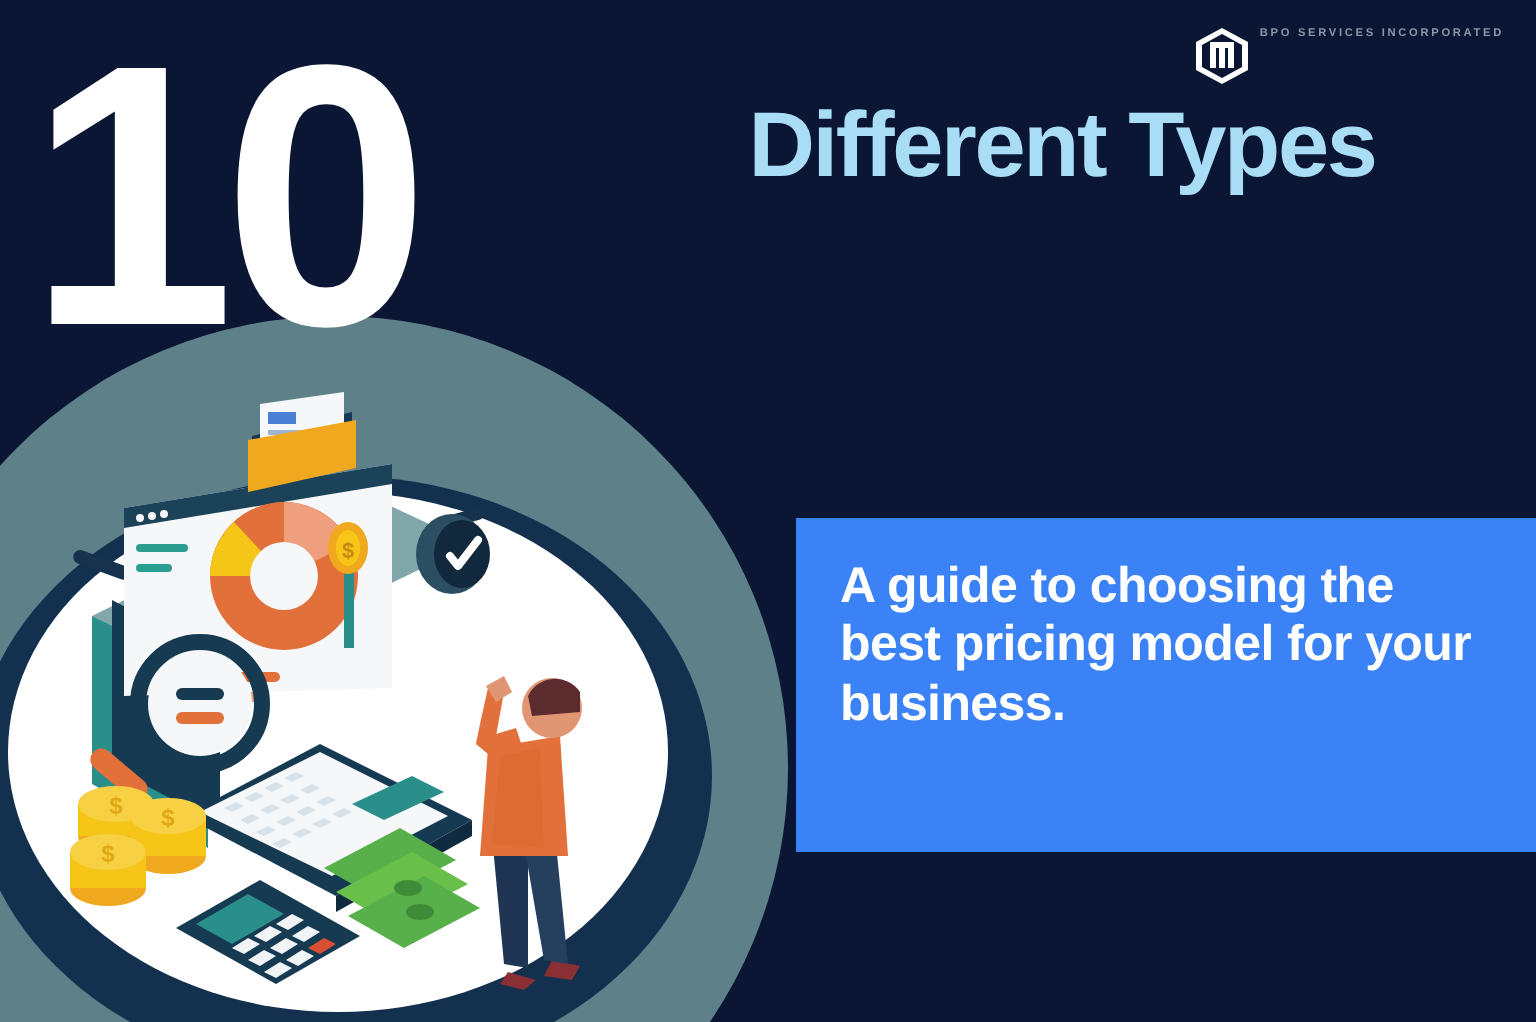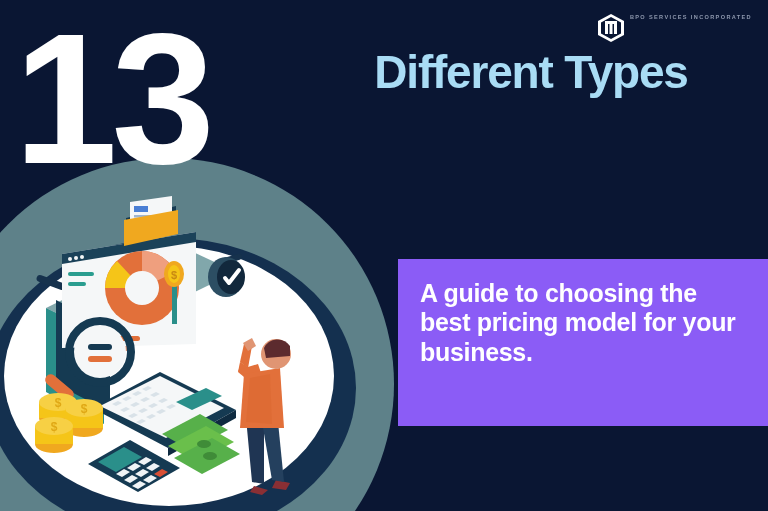--- a/index.html
+++ b/index.html
@@ -67,21 +67,21 @@
     letter-spacing:-1.2px; white-space:nowrap;
   }
   .hl-line.l2, .hl-line.l3 { margin-top:4px; }
   .c-blue { color:#a9dcf5; }
   .c-lime { color:#d7e02a; }
 
   
   .sub-box {
     position:absolute; left:398px; top:259px;
     width:370px; height:167px;
-    background:#8b5cf6;
+    background:#3b82f6;
     padding:20px 22px 0 22px;
   }
   .sub-text {
     font-size:25px; font-weight:bold; color:#ffffff;
     line-height:1.17; letter-spacing:-0.3px;
   }
 
   
   .illus { position:absolute; left:0; top:196px; width:340px; height:300px; }
   .illus svg { display:block; }
@@ -253,21 +253,21 @@
         <rect x="16" y="9" width="3" height="11" fill="#ffffff"></rect>
         <rect x="7" y="7" width="12" height="3" fill="#ffffff"></rect>
         <rect x="11.5" y="9" width="3" height="11" fill="#ffffff"></rect>
       </svg>
     </div>
     <div class="logo-text">
       <span class="logo-sub">BPO SERVICES INCORPORATED</span>
     </div>
   </div>
 
-  <div class="big-ten">13</div>
+  <div class="big-ten">10</div>
 
   <div class="headline">
     <div class="hl-line l1">
       <span class="c-blue">Different Types</span>
     </div>
   </div>
 
   <div class="sub-box">
     <div class="sub-text">A guide to choosing the best pricing model for your business.</div>
   </div>

